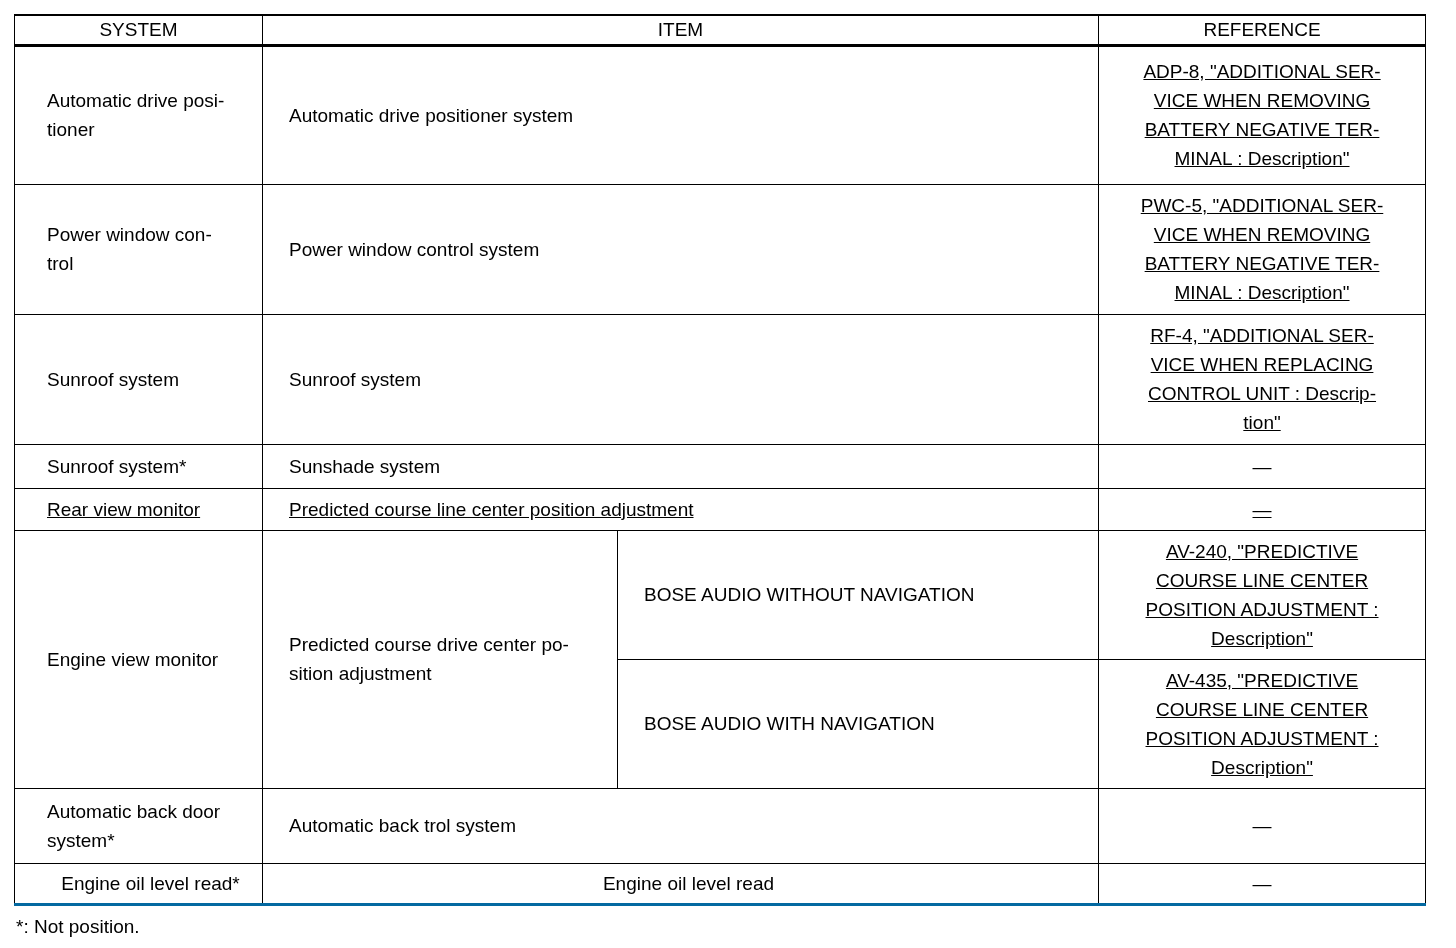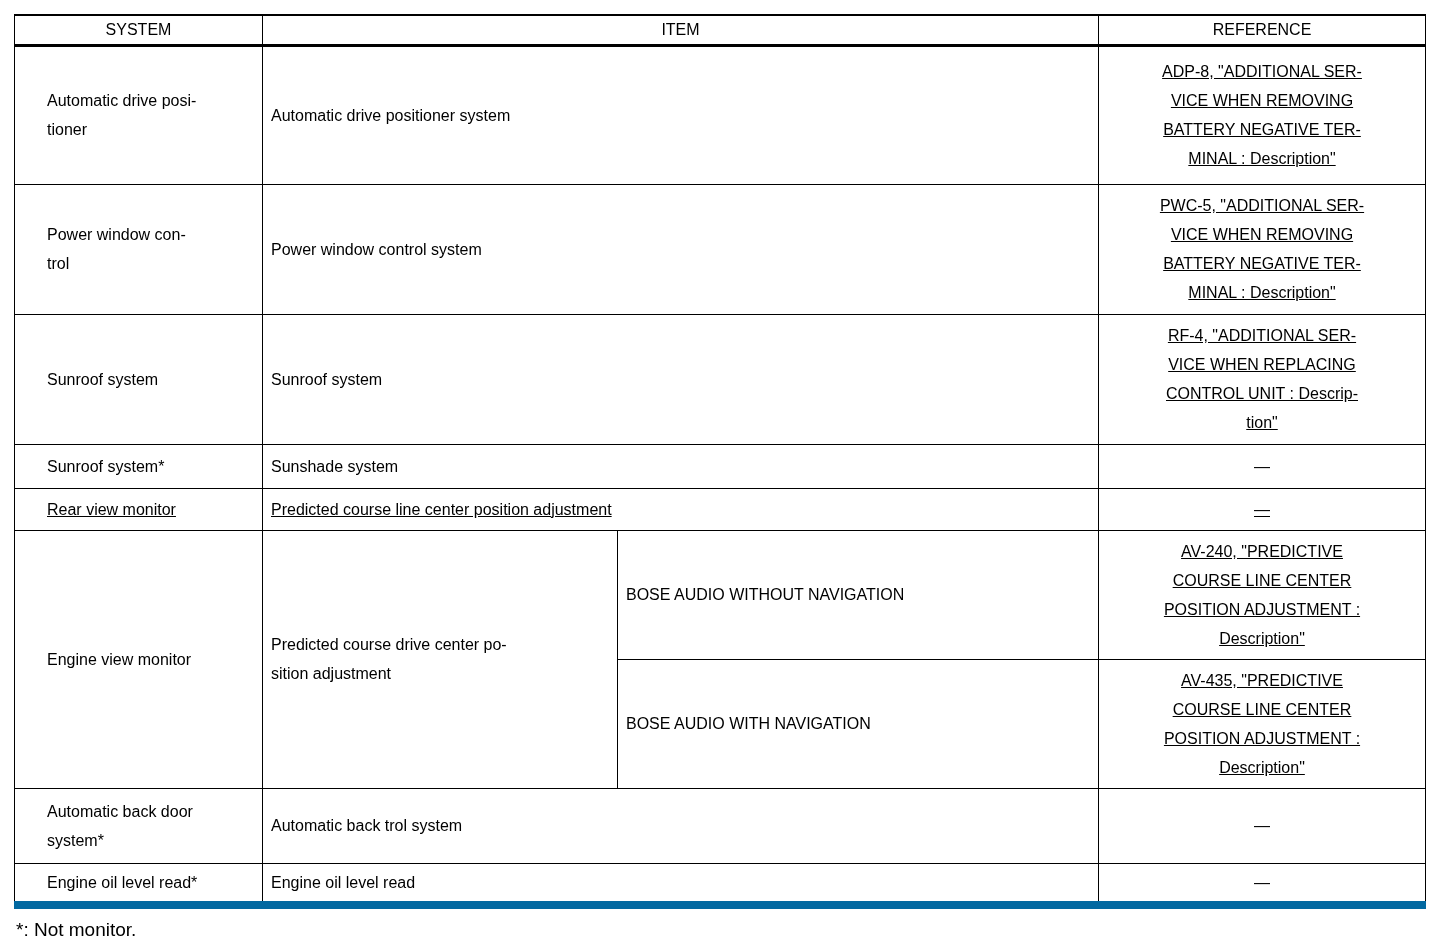--- a/index.html
+++ b/index.html
@@ -22,48 +22,49 @@
     width: 1411px;
   }
 
   col.col-system     { width: 248px; }
   col.col-item-left  { width: 355px; }
   col.col-item-right { width: 481px; }
   col.col-reference  { width: 327px; }
 
   th, td {
     border: 1px solid #000;
-    font-size: 16px;
+    font-size: 19px;
     line-height: 29px;
     vertical-align: middle;
     overflow: hidden;
   }
 
   thead th {
     border-top: 2px solid #000;
     border-bottom: 3px solid #000;
     font-weight: normal;
     text-align: center;
     height: 30px;
     line-height: 22px;
   }
 
   tbody tr:last-child td {
-    border-bottom: 8px solid #0369a1;
+    border-bottom: 3px solid #0369a1;
+    text-align: center;
   }
 
   td.system {
     padding-left: 32px;
     padding-right: 8px;
     white-space: pre-line;
     text-align: left;
   }
 
   td.item {
-    padding-left: 8px;
+    padding-left: 26px;
     padding-right: 10px;
     white-space: pre-line;
     text-align: left;
   }
 
   td.reference {
     text-align: center;
     padding: 4px 6px;
   }
 
@@ -190,15 +191,15 @@
       </tr>
 
       <tr class="h-oil">
         <td class="system">Engine oil level read*</td>
         <td class="item" colspan="2">Engine oil level read</td>
         <td class="reference">—</td>
       </tr>
     </tbody>
   </table>
 
-  <div class="footnote">*: Not monitor.</div>
+  <div class="footnote">*: Not position.</div>
 
 </div>
 
 </body></html>

